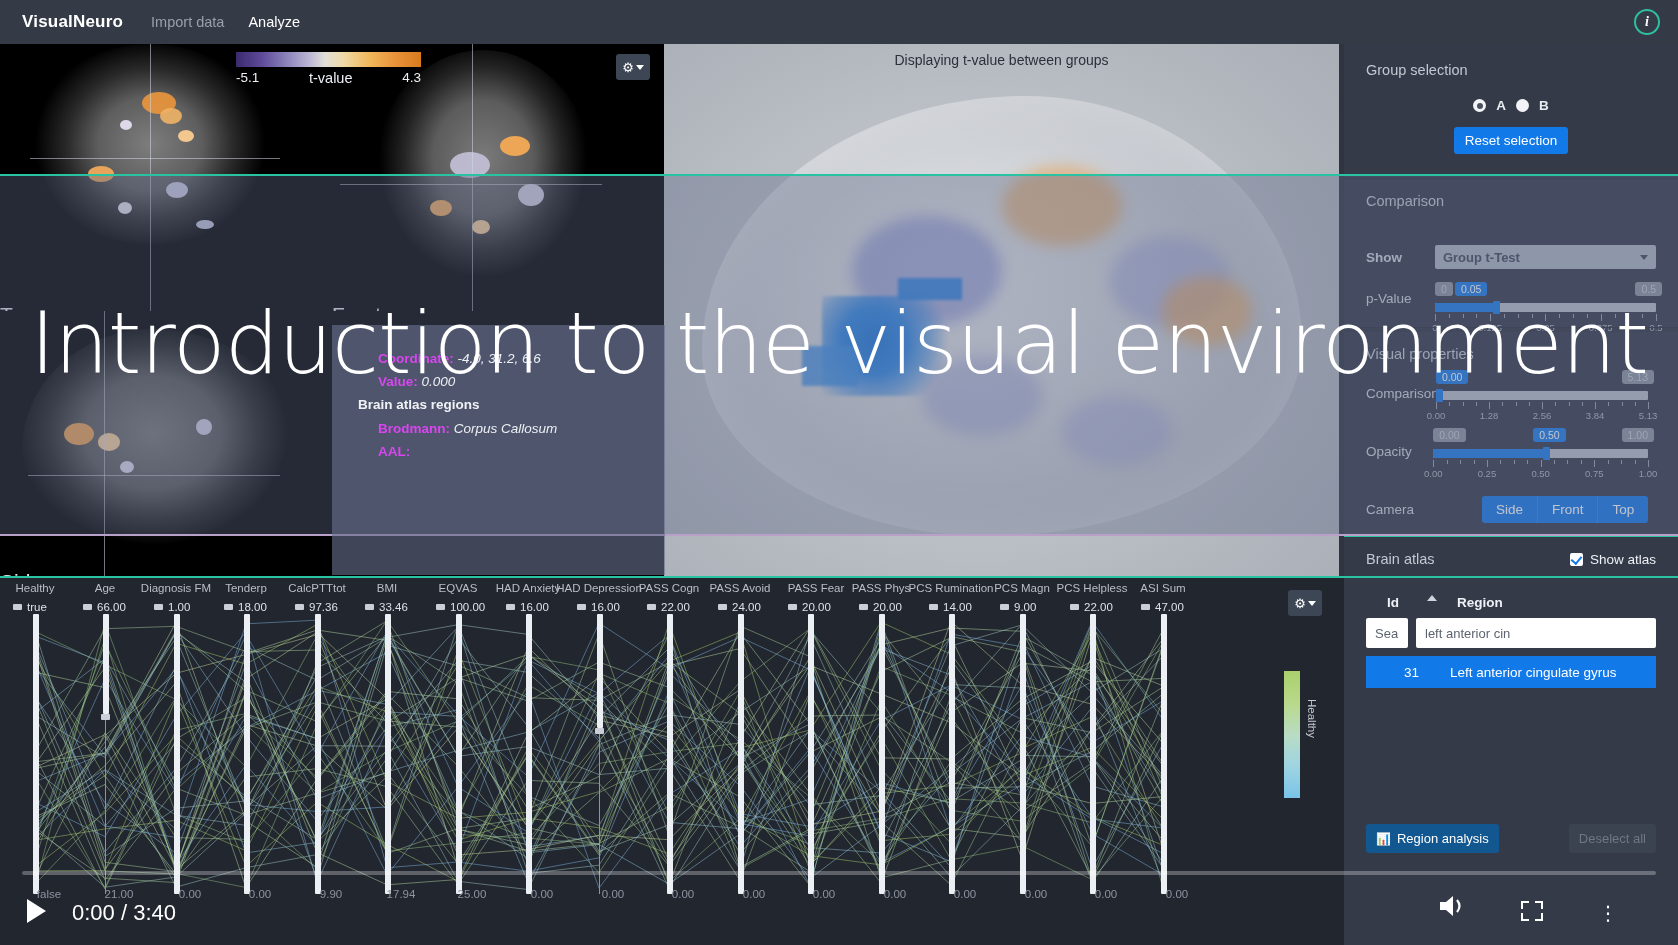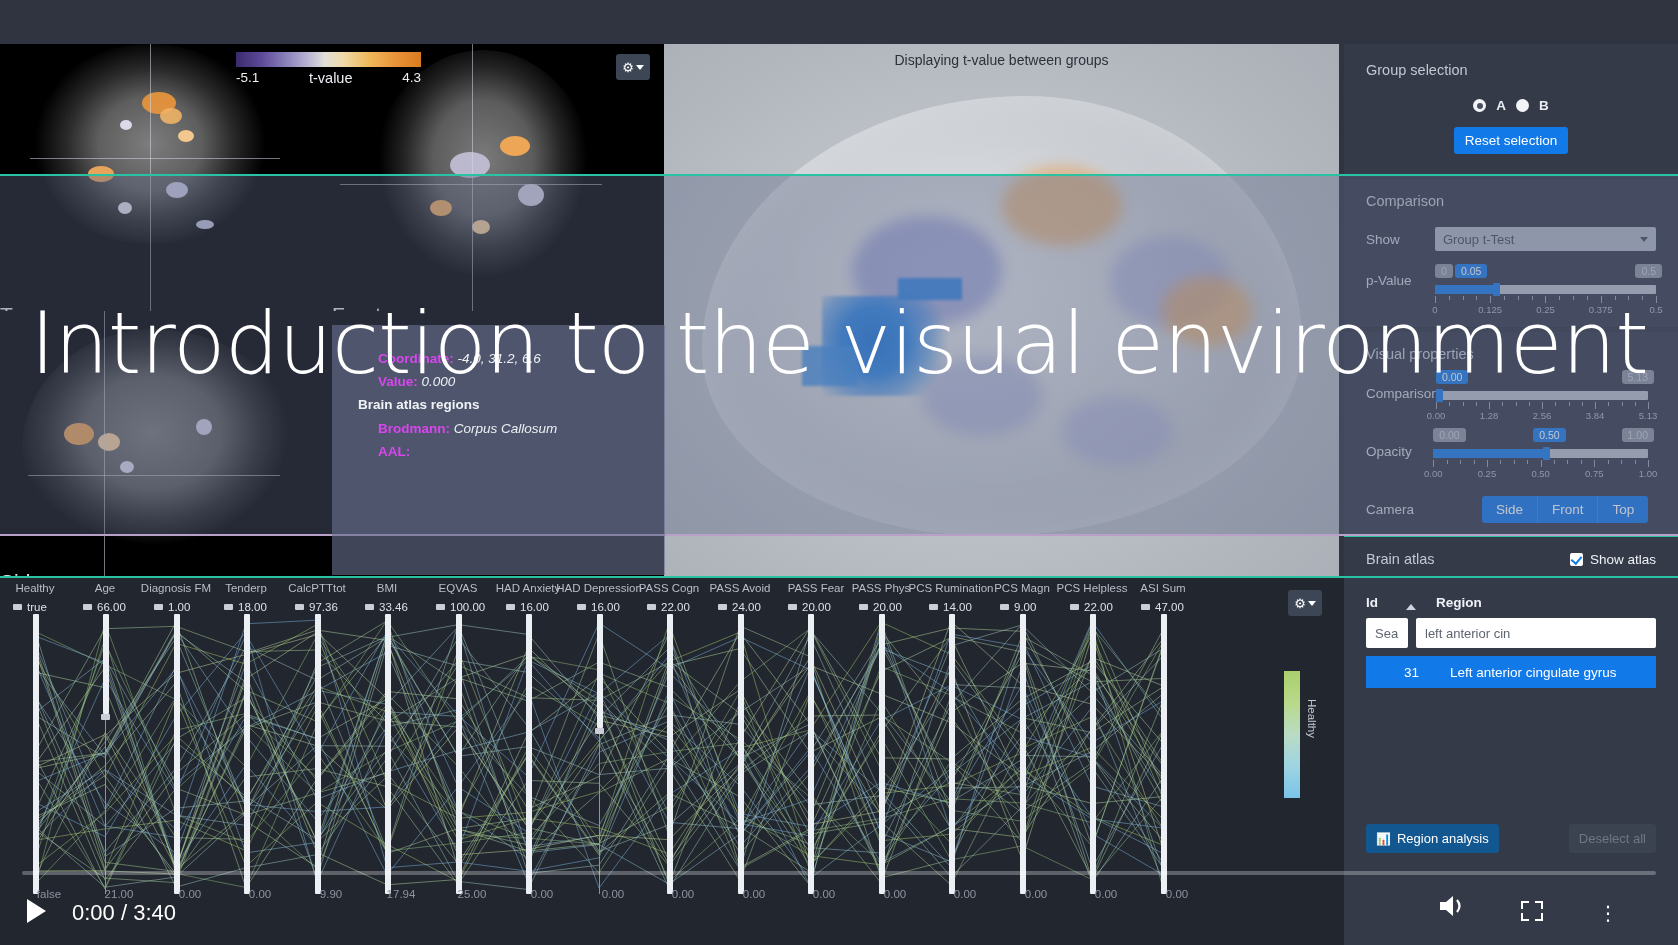--- a/index.html
+++ b/index.html
@@ -245,20 +245,28 @@
   .fs-icon i:nth-child(2){ right:0; top:0; border-left:none; border-bottom:none; }
   .fs-icon i:nth-child(3){ left:0; bottom:0; border-right:none; border-top:none; }
   .fs-icon i:nth-child(4){ right:0; bottom:0; border-left:none; border-top:none; }
   .kebab { position: absolute; right: 60px; bottom: 22px; color: #fff; font-size: 20px; letter-spacing:0; line-height:1; }
 </style>
 </head>
 <body>
 
 <div id="app">
 
+  <div class="navbar">
+    <div class="brand">VisualNeuro</div>
+    <div class="navlinks">
+      <div class="navlink">Import data</div>
+      <div class="navlink active">Analyze</div>
+    </div>
+    <div class="info-badge">i</div>
+  </div>
 
   <div class="slices">
 
     <div class="slice" style="left:0;top:0;width:332px;height:267px;background:#000;">
       <div class="axial-bg"></div>
       <div class="brainblob" style="left:142px;top:48px;width:34px;height:22px;background:#e9953c;opacity:.92;"></div>
       <div class="brainblob" style="left:160px;top:64px;width:22px;height:16px;background:#f0b366;opacity:.9;"></div>
       <div class="brainblob" style="left:120px;top:76px;width:12px;height:10px;background:#ddd9e8;"></div>
       <div class="brainblob" style="left:178px;top:86px;width:16px;height:12px;background:#f3c88e;"></div>
       <div class="brainblob" style="left:88px;top:122px;width:26px;height:16px;background:#e8a45a;"></div>
@@ -334,21 +342,21 @@
     </div>
     <div style="display:flex;justify-content:center;margin-top:14px;">
       <button class="btn-primary">Reset selection</button>
     </div>
   </div>
   <div class="panel-sep" style="top:178px;"></div>
 
   <div class="rpanel" style="top:179px;height:148px;padding:14px 22px 0 22px;">
     <div class="rpanel-title">Comparison</div>
 
-    <div class="row" style="margin-top:18px;">
+    <div class="row" style="margin-top:36px;font-weight:bold;">
       <div class="row-label" style="width:60px;">Show</div>
       <div class="select" style="width:225px;margin-left:10px;">
         <span>Group t-Test</span>
         <span class="cd"></span>
       </div>
     </div>
 
     <div class="row" style="margin-top:22px;align-items:flex-start;">
       <div class="row-label" style="width:60px;line-height:1.25;">
         <span>p-Value</span>
@@ -481,21 +489,21 @@
 
   <div class="rpanel" style="top:537px;height:408px;padding:14px 22px 0 22px;">
     <div style="display:flex;align-items:center;justify-content:space-between;">
       <div class="rpanel-title">Brain atlas</div>
       <div class="checkbox-row">
         <span class="cb"></span>
         <span style="font-size:13.5px;color:#eef1f5;">Show atlas</span>
       </div>
     </div>
 
-    <div style="display:flex;align-items:flex-end;margin-top:28px;gap:4px;">
+    <div style="display:flex;align-items:flex-start;margin-top:28px;gap:4px;margin-left:21px;">
       <div class="atlas-th" style="width:36px;">Id</div>
       <span class="sort-arrow"></span>
       <div class="atlas-th" style="margin-left:16px;">Region</div>
     </div>
 
     <div style="display:flex;margin-top:8px;gap:8px;">
       <div class="atlas-input" style="width:42px;">
         <span>Sea</span>
       </div>
       <div class="atlas-input" style="flex:1;">

